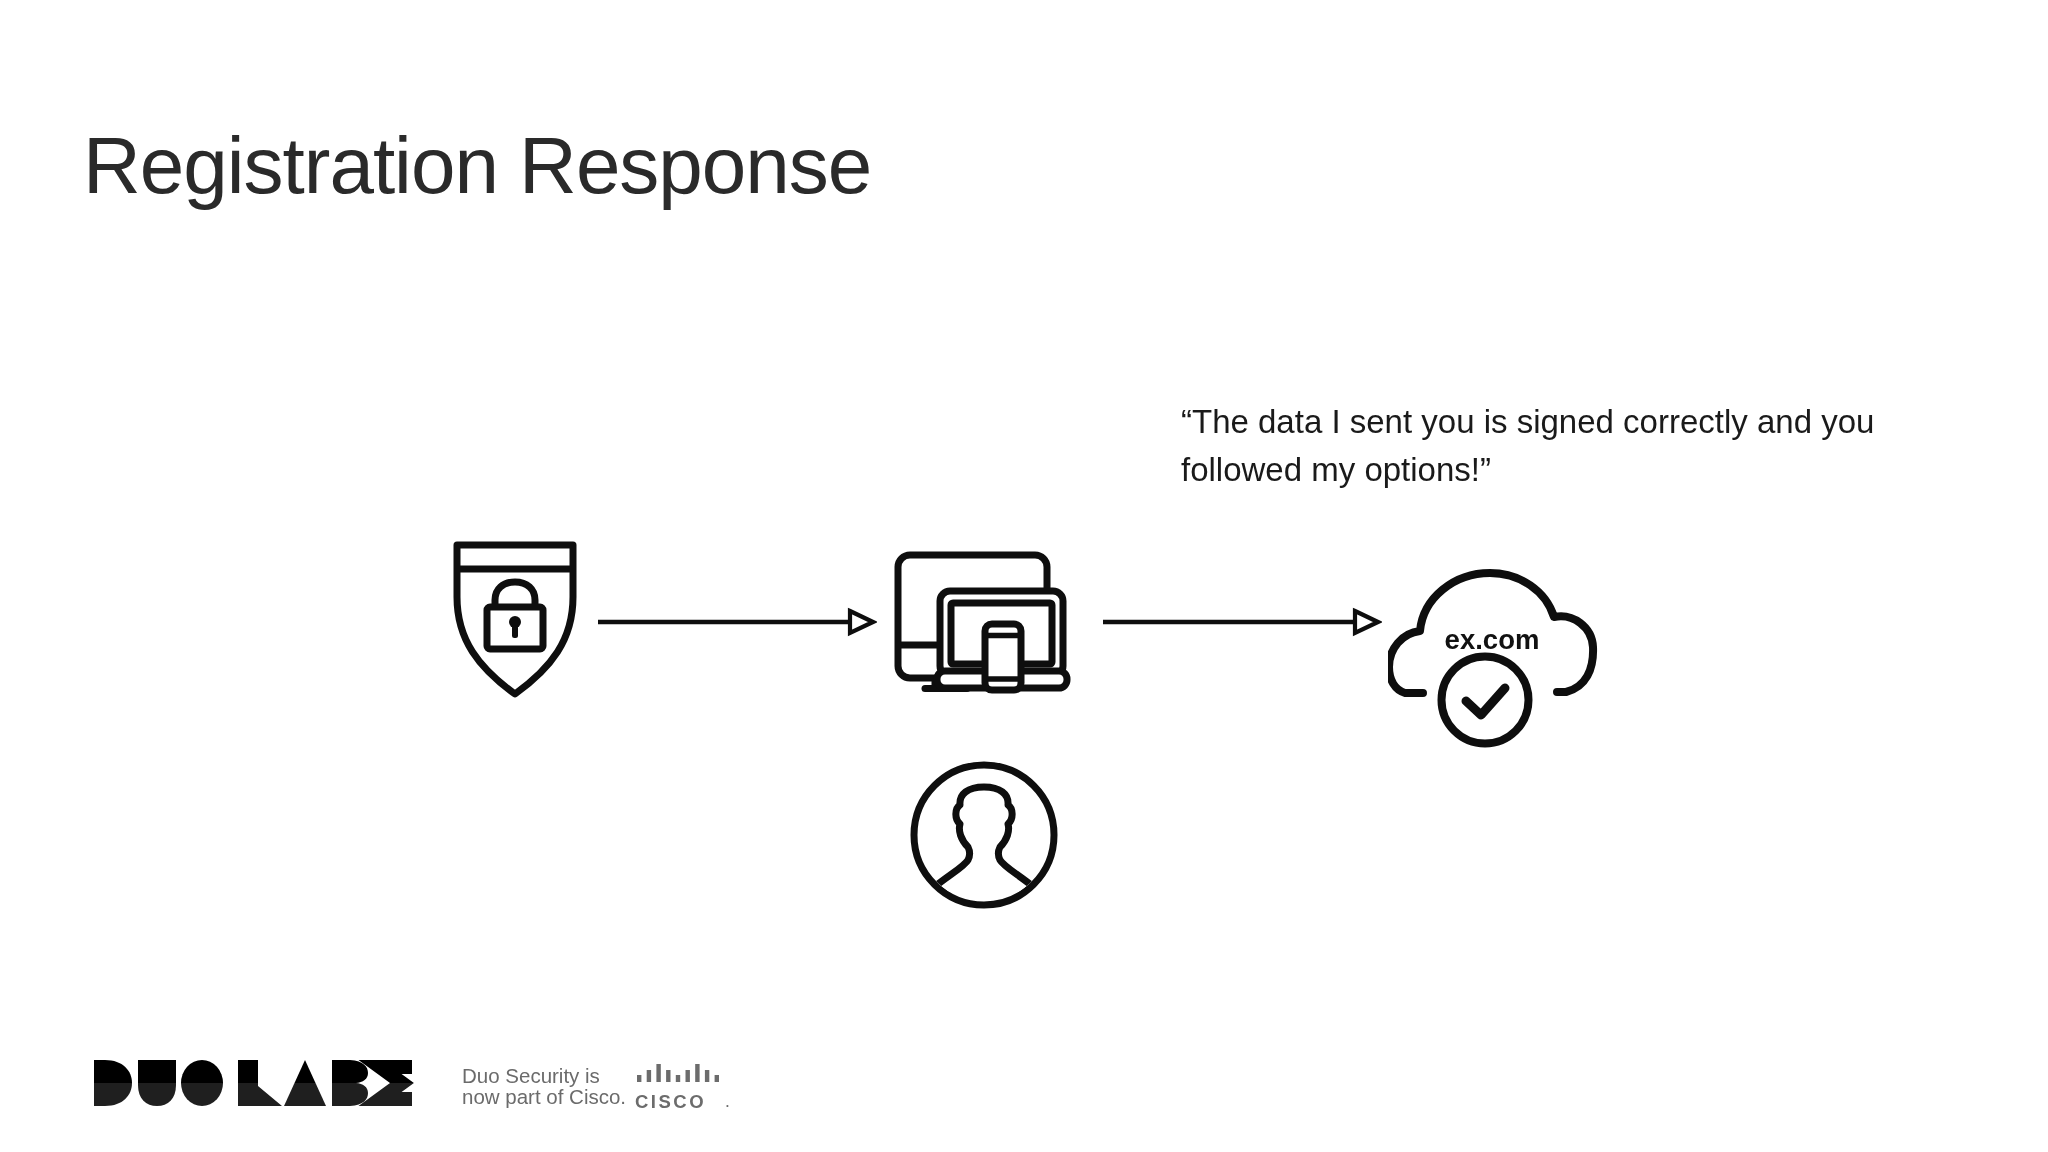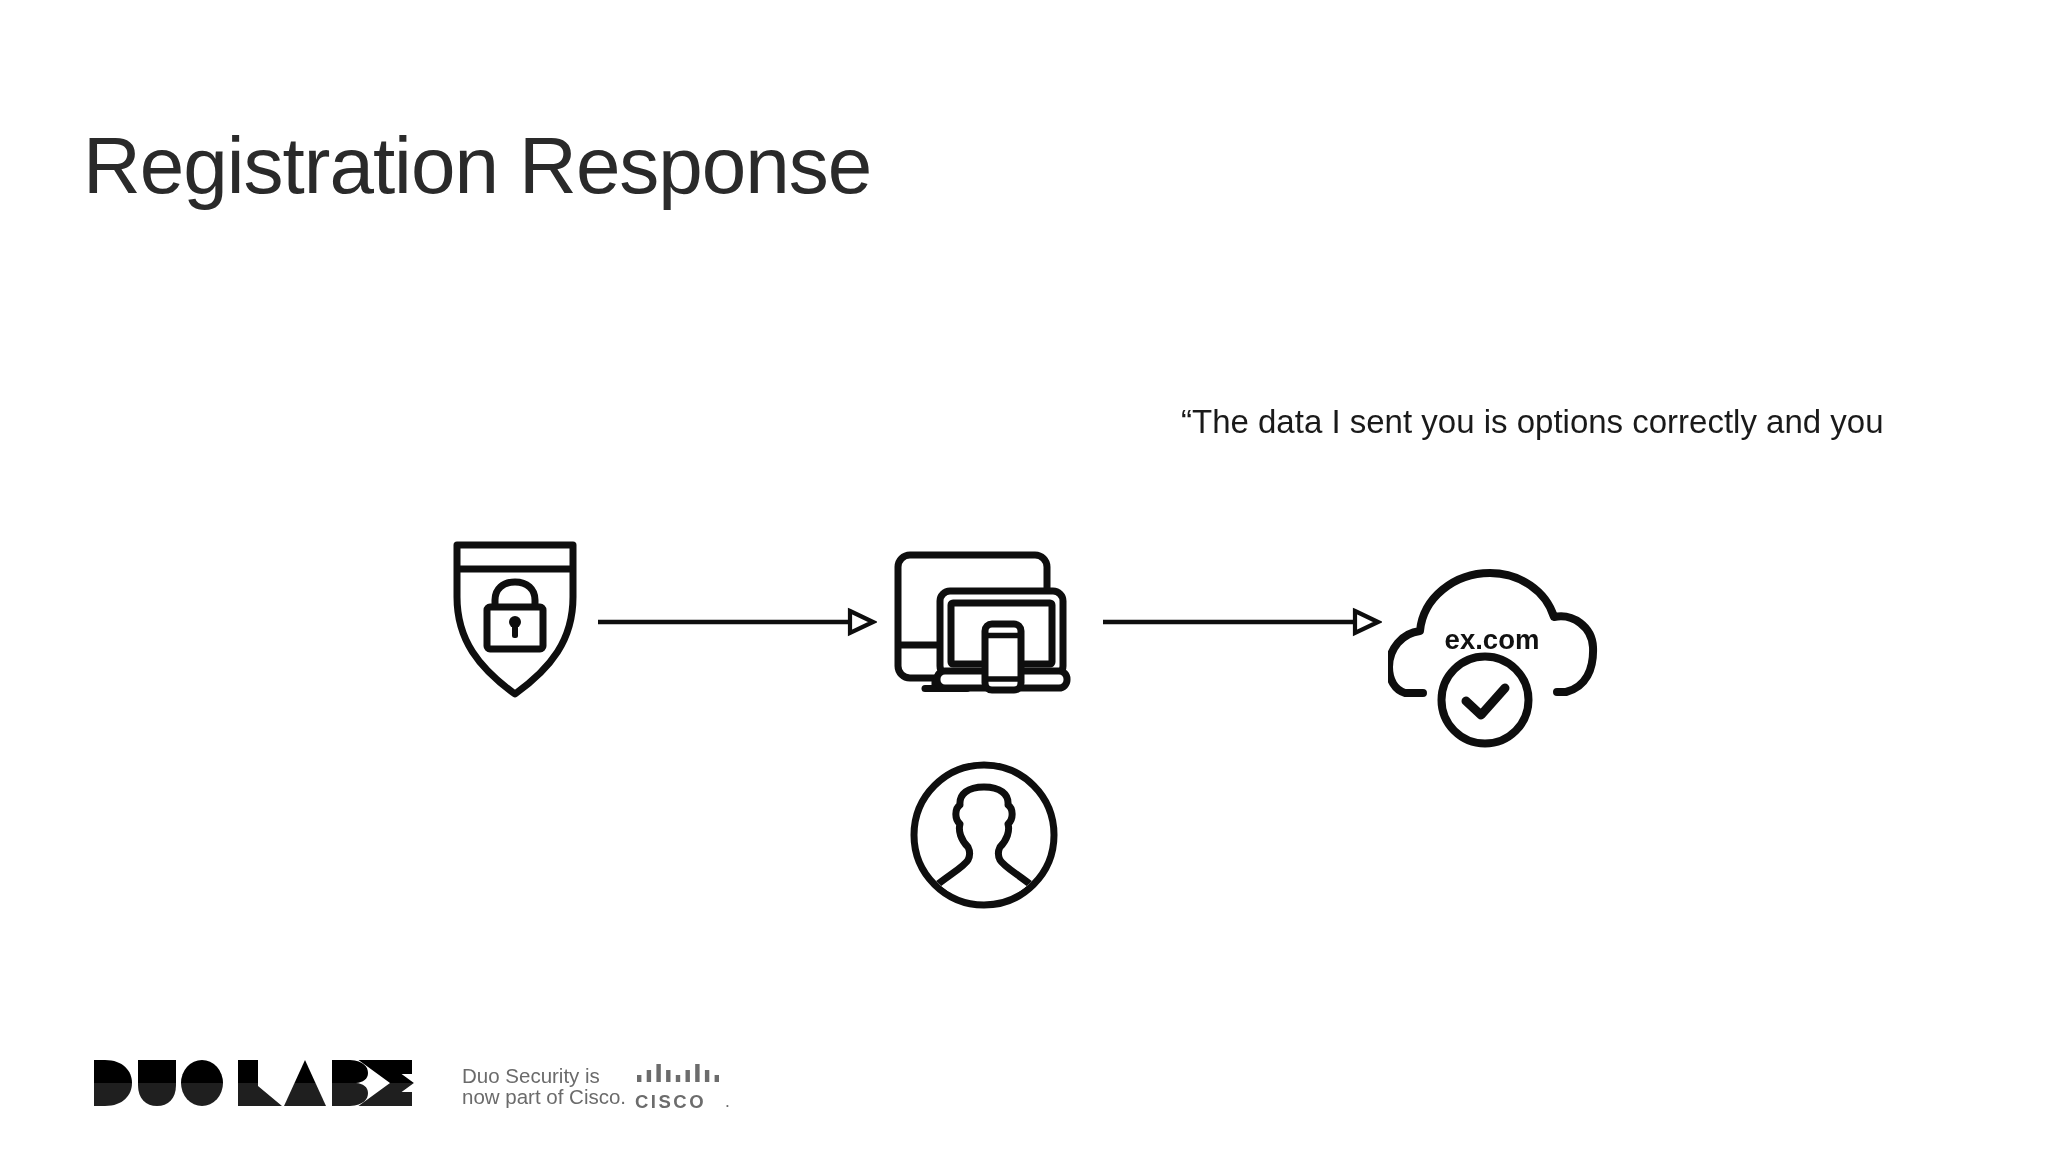--- a/index.html
+++ b/index.html
@@ -56,21 +56,22 @@
   }
 </style>
 </head>
 <body>
 
 <div class="slide">
 
   <div class="abs page-title">Registration Response</div>
 
   <div class="abs quote">
-    <div>“The data I sent you is options correctly and you</div>
+    <div>“The data I sent you is signed correctly and you</div>
+    <div>followed my options!”</div>
   </div>
 
   <div class="abs icon-abs" style="left:452px;top:541px;">
     <svg width="126" height="158" viewBox="0 0 126 158" fill="none" stroke="#0e0e0e">
       <path d="M5,4 H121 V56 C121,99 99,127 63,153 C27,127 5,99 5,56 Z" stroke-width="7" stroke-linejoin="round"></path>
       <path d="M5,28 H121" stroke-width="7"></path>
       <path d="M43,66 V59 C43,48 51,41 63,41 C75,41 83,48 83,59 V66" stroke-width="7"></path>
       <rect x="35" y="66" width="56" height="42" rx="3" stroke-width="7" fill="#fff"></rect>
       <circle cx="63" cy="81" r="6" fill="#0e0e0e" stroke="none"></circle>
       <rect x="60" y="84" width="6" height="13" rx="2.5" fill="#0e0e0e" stroke="none"></rect>

